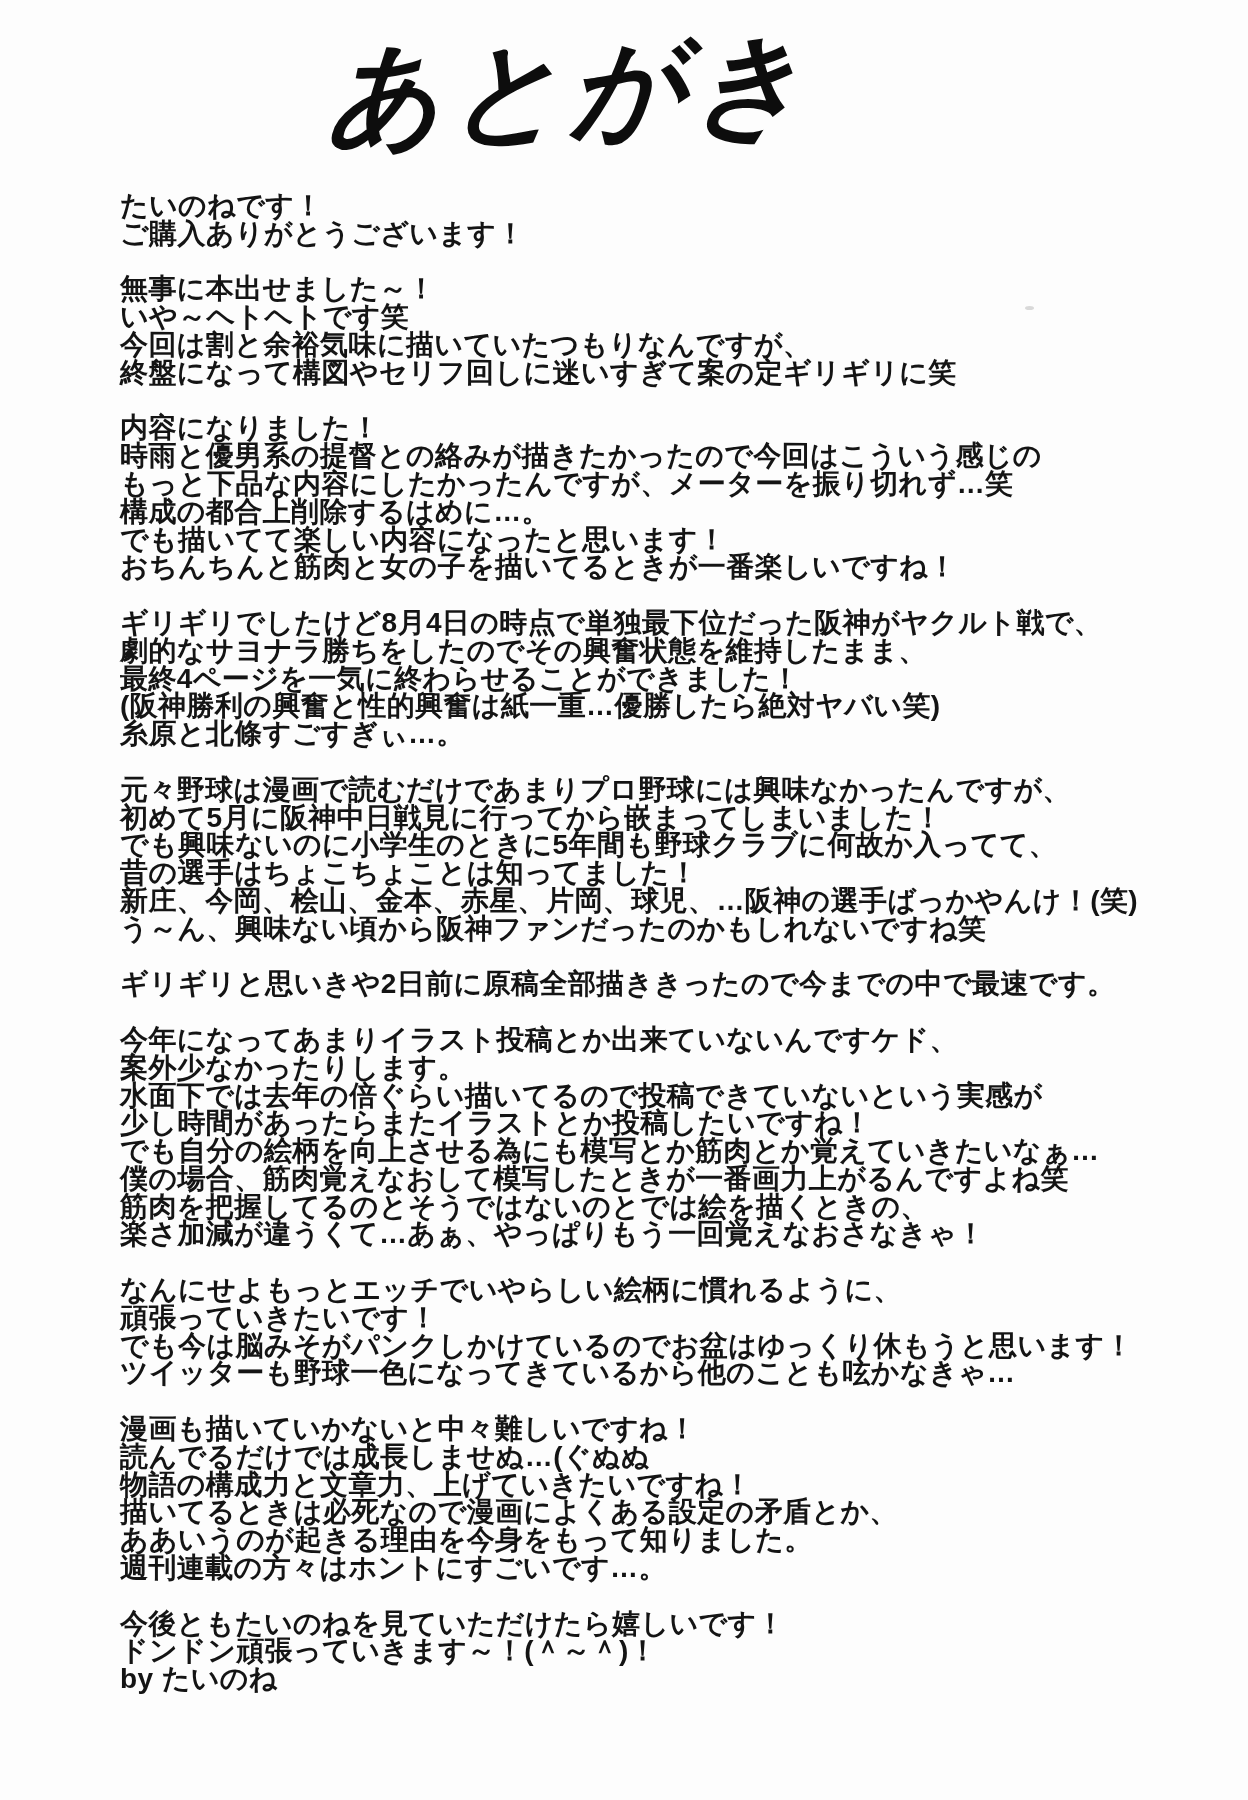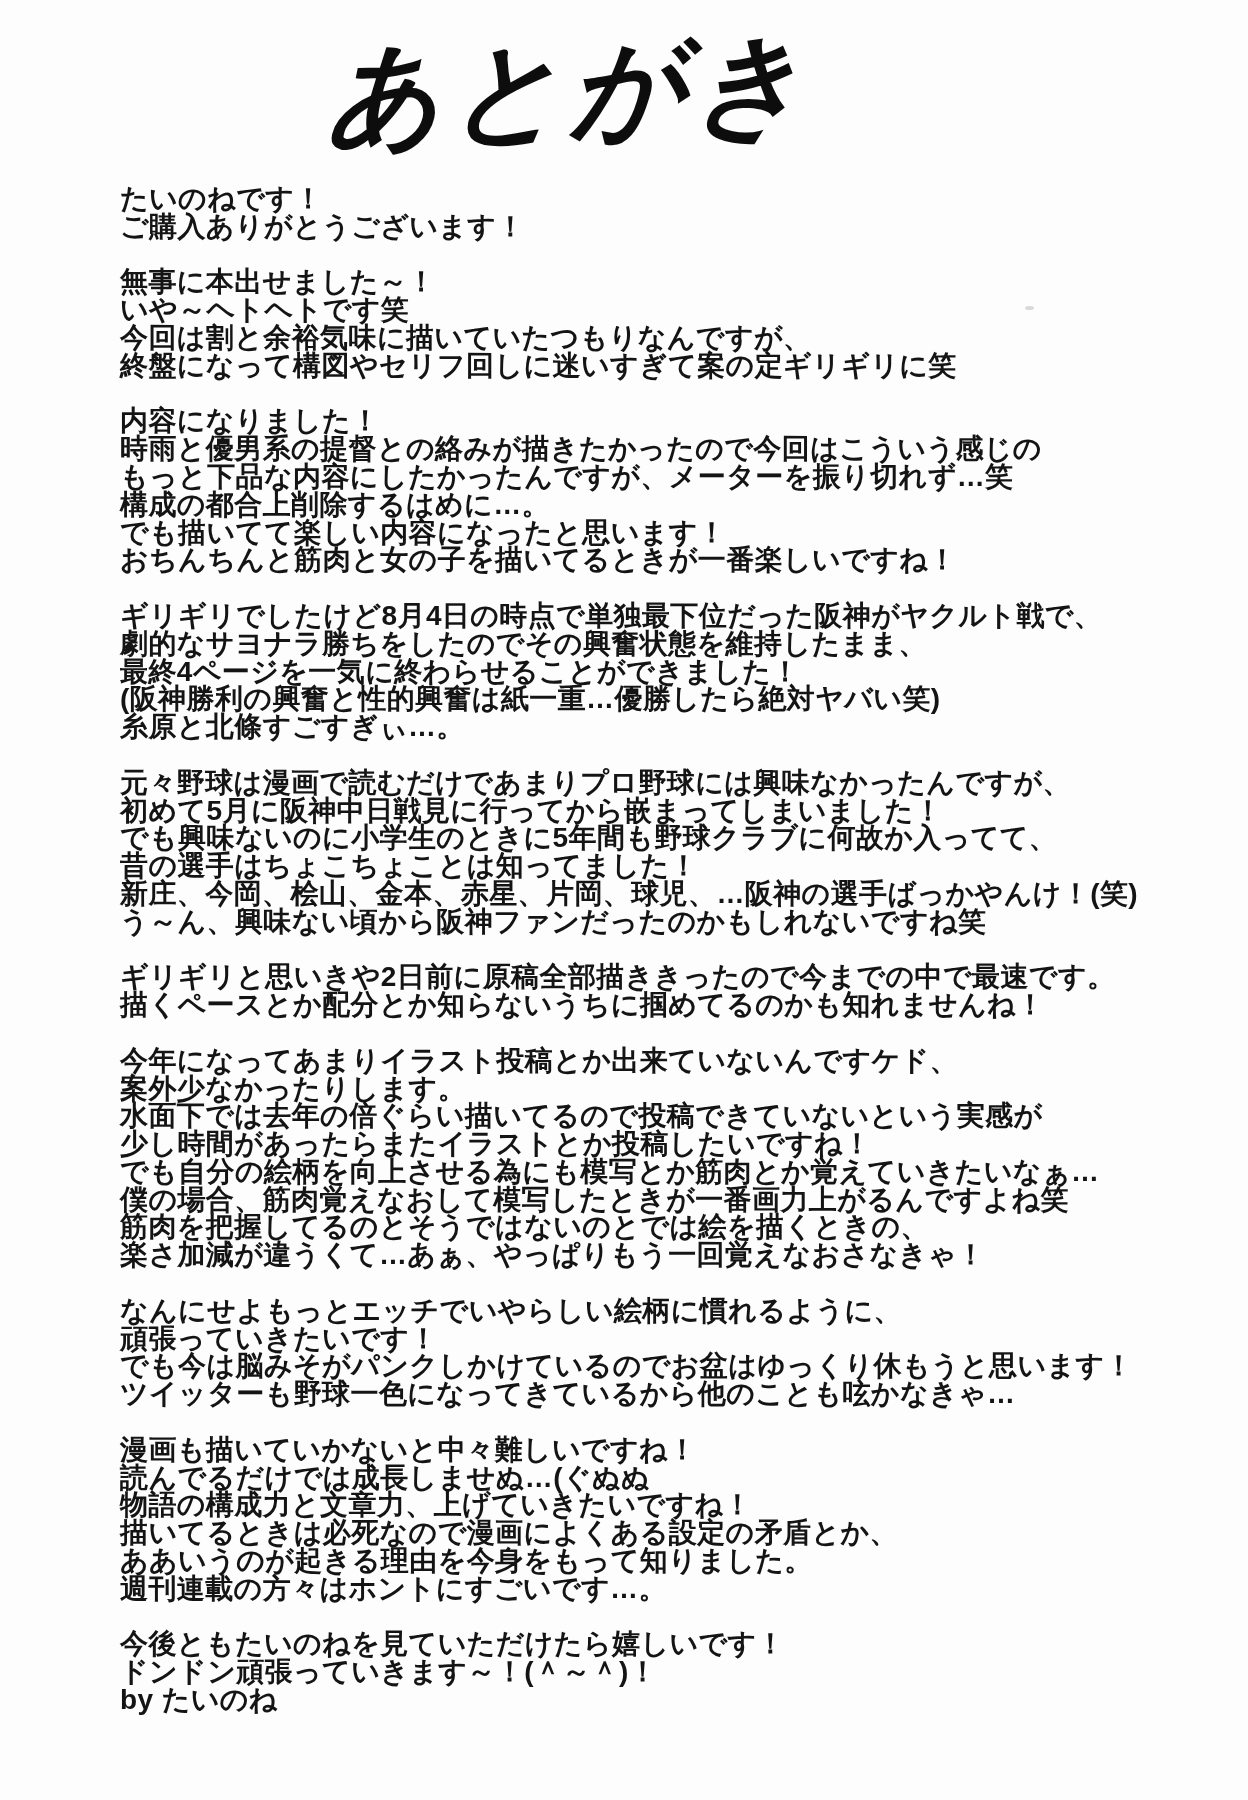--- a/index.html
+++ b/index.html
@@ -32,21 +32,21 @@
     font-weight: 700;
     font-size: 112px;
     line-height: 150px;
     letter-spacing: 0.06em;
     color: #0d0d0d;
     transform: translateX(-55px) rotate(-1.6deg);
   }
   .body-text {
     position: absolute;
     left: 120px;
-    top: 185px;
+    top: 192px;
     font-size: 28px;
     line-height: 27.8px;
     letter-spacing: 0.4px;
     font-weight: 600;
     color: #141414;
     white-space: nowrap;
   }
   .para {
     margin: 0 0 27.8px 0;
   }
@@ -98,21 +98,20 @@
       <div class="para">
         <div class="line">元々野球は漫画で読むだけであまりプロ野球には興味なかったんですが、</div>
         <div class="line">初めて5月に阪神中日戦見に行ってから嵌まってしまいました！</div>
         <div class="line">でも興味ないのに小学生のときに5年間も野球クラブに何故か入ってて、</div>
         <div class="line">昔の選手はちょこちょことは知ってました！</div>
         <div class="line">新庄、今岡、桧山、金本、赤星、片岡、球児、…阪神の選手ばっかやんけ！(笑)</div>
         <div class="line">う～ん、興味ない頃から阪神ファンだったのかもしれないですね笑</div>
       </div>
       <div class="para">
         <div class="line">ギリギリと思いきや2日前に原稿全部描ききったので今までの中で最速です。</div>
-        <div class="line">描くペースとか配分とか知らないうちに掴めてるのかも知れませんね！</div>
       </div>
       <div class="para">
         <div class="line">今年になってあまりイラスト投稿とか出来ていないんですケド、</div>
         <div class="line">案外少なかったりします。</div>
         <div class="line">水面下では去年の倍ぐらい描いてるので投稿できていないという実感が</div>
         <div class="line">少し時間があったらまたイラストとか投稿したいですね！</div>
         <div class="line">でも自分の絵柄を向上させる為にも模写とか筋肉とか覚えていきたいなぁ…</div>
         <div class="line">僕の場合、筋肉覚えなおして模写したときが一番画力上がるんですよね笑</div>
         <div class="line">筋肉を把握してるのとそうではないのとでは絵を描くときの、</div>
         <div class="line">楽さ加減が違うくて…あぁ、やっぱりもう一回覚えなおさなきゃ！</div>

